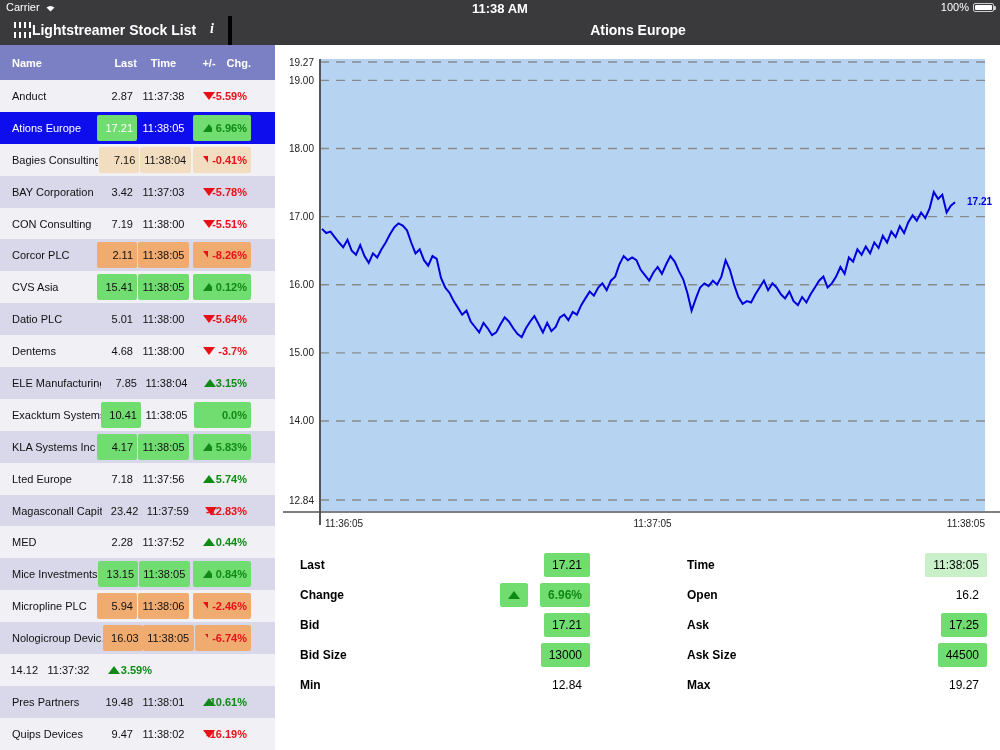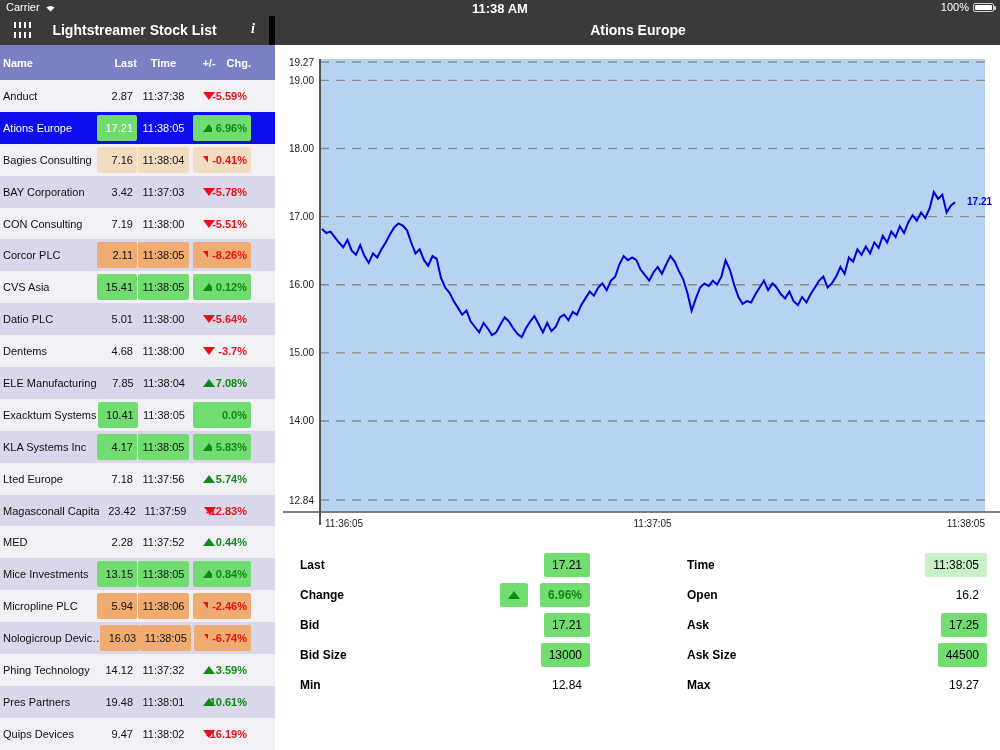--- a/index.html
+++ b/index.html
@@ -13,37 +13,37 @@
   .sb-left { position:absolute; left:6px; top:1px; display:flex; align-items:center; gap:4px; }
   .sb-time { position:absolute; left:0; right:0; text-align:center; top:1px; font-weight:bold; font-size:13px; }
   .sb-right { position:absolute; right:6px; top:1px; display:flex; align-items:center; gap:4px; }
   .battery { width:21px; height:9px; border:1px solid #cfcfcf; border-radius:2px; position:relative; }
   .battery .fill { position:absolute; left:1px; top:1px; bottom:1px; width:17px; background:#fff; border-radius:1px; }
   .battery .tip { position:absolute; right:-3px; top:2px; width:2px; height:4px; background:#cfcfcf; border-radius:0 1px 1px 0; }
   .wifi svg { display:block; }
 
   
   .navbar { position:absolute; left:0; top:16px; width:1000px; height:29px; background:var(--nav-bg,#3a3a3c); color:#fff; }
-  .nav-left { position:absolute; left:0; top:0; width:275px; height:29px; border-right:6px solid #000000; }
+  .nav-left { position:absolute; left:0; top:0; width:232px; height:29px; border-right:4px solid #000000; }
   .nav-right { position:absolute; left:276px; top:0; right:0; height:29px; }
   .nav-title { position:absolute; left:0; right:0; top:6px; text-align:center; font-weight:bold; font-size:14px; }
   .list-icon { position:absolute; left:14px; top:6px; display:flex; gap:3px; height:16px; }
   .list-icon i { display:block; width:0; height:16px; border-left:2px dashed #fff; }
   .info-icon { position:absolute; right:14px; top:5px; font-family:"Liberation Serif", serif; font-style:italic; font-weight:bold; font-size:14px; color:#fff; }
 
   
   .sidebar { position:absolute; left:0; top:45px; width:275px; bottom:0; background:#fff; }
   .thead { display:flex; align-items:center; height:35px; background:var(--header-bg,#7b80c4); color:#fff; font-size:11px; font-weight:bold; }
   .rows  { position:absolute; top:35px; left:0; right:0; bottom:0; overflow:hidden; }
   .row { display:flex; align-items:center; height:31.9px; font-size:11px; color:#111; }
   .row.alt { background:var(--row-alt,#d8d8ea); }
   .row.base { background:var(--row-base,#f0f0f5); }
   .row.selected { background:var(--selected,#0d0dee); color:#fff; }
   .c { display:flex; align-items:center; height:100%; }
-  .c.name  { flex:1 1 auto; padding-left:3px; overflow:hidden; white-space:nowrap; }
+  .c.name  { flex:1 1 auto; padding-left:12px; overflow:hidden; white-space:nowrap; }
   .c.last  { width:42px; justify-content:flex-end; }
   .c.time  { width:53px; justify-content:center; }
   .c.arrow { width:38px; justify-content:center; }
   .c.chg   { width:47px; justify-content:flex-end; padding-right:24px; font-weight:bold; }
   .pill { display:flex; align-items:center; height:26px; border-radius:2px; padding:0 4px; }
   .c.last  .pill { width:40px; justify-content:flex-end; }
   .c.time  .pill { width:51px; justify-content:center; }
   .c.arrow .pill { width:32px; justify-content:center; }
   .c.chg   .pill { width:45px; justify-content:flex-end;text-align:center; }
   .hl-green  { background:var(--green,#71dd71); }
@@ -279,21 +279,21 @@
           </div>
           <div class="c time">
             <span class="pill">11:38:04</span>
           </div>
           <div class="c arrow">
             <span class="pill">
               <span class="tri up"></span>
             </span>
           </div>
           <div class="c chg pos">
-            <span class="pill">7.08%</span>
+            <span class="pill">3.15%</span>
           </div>
         </div>
         <div class="row base">
           <div class="c name">Exacktum Systems</div>
           <div class="c last">
             <span class="pill hl-green">10.41</span>
           </div>
           <div class="c time">
             <span class="pill">11:38:05</span>
           </div>
@@ -417,21 +417,20 @@
           <div class="c arrow">
             <span class="pill hl-orange">
               <span class="tri down"></span>
             </span>
           </div>
           <div class="c chg neg">
             <span class="pill hl-orange">-6.74%</span>
           </div>
         </div>
         <div class="row base">
-          <div class="c name">Phing Technology</div>
           <div class="c last">
             <span class="pill">14.12</span>
           </div>
           <div class="c time">
             <span class="pill">11:37:32</span>
           </div>
           <div class="c arrow">
             <span class="pill">
               <span class="tri up"></span>
             </span>

